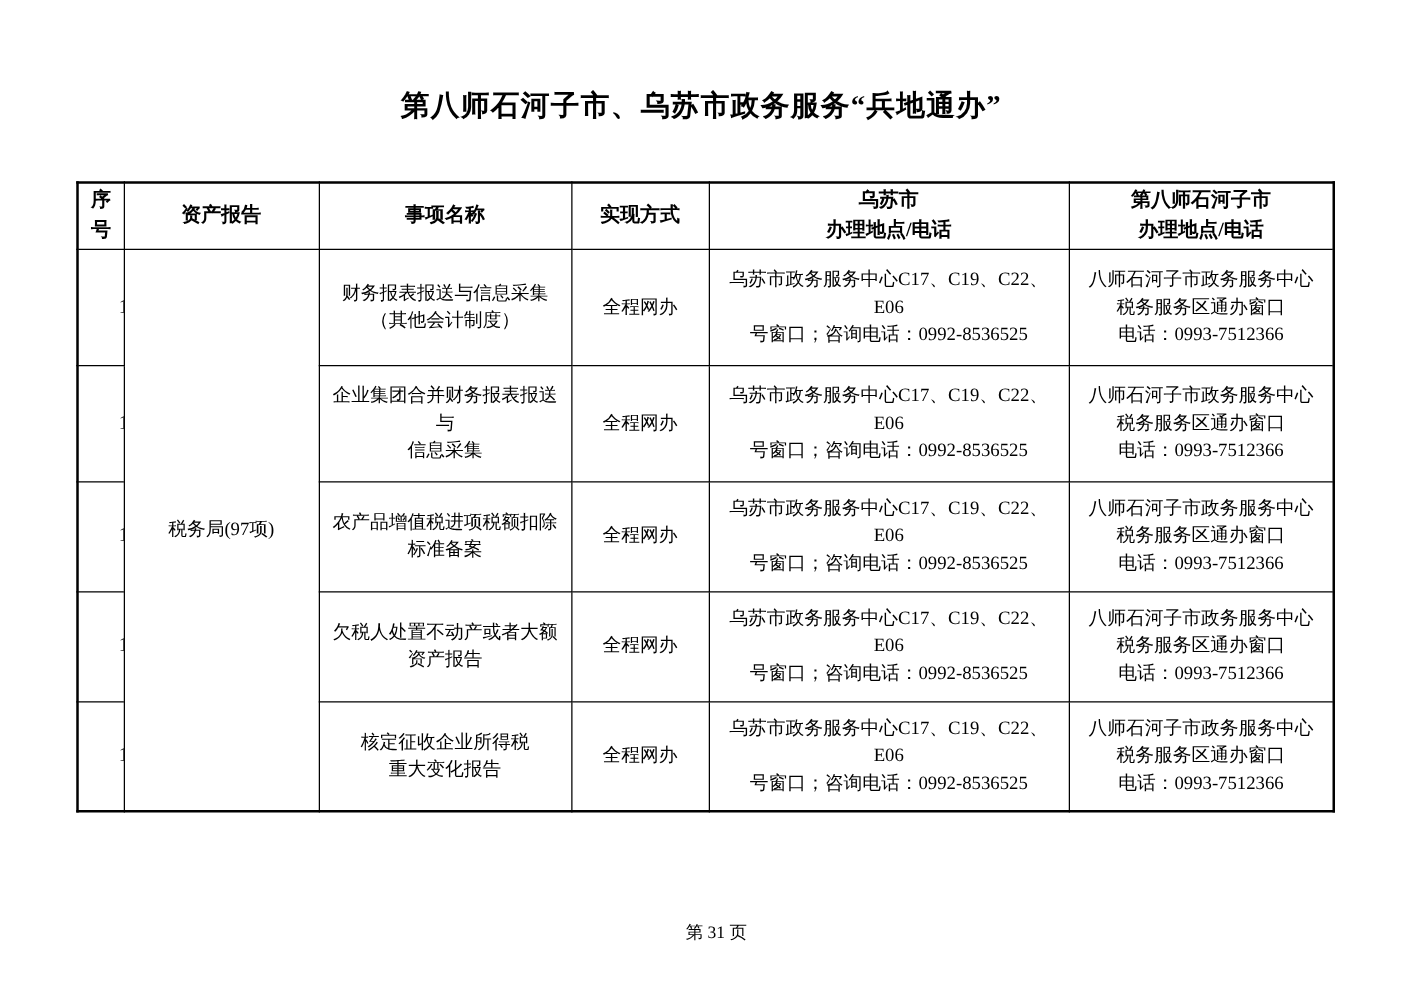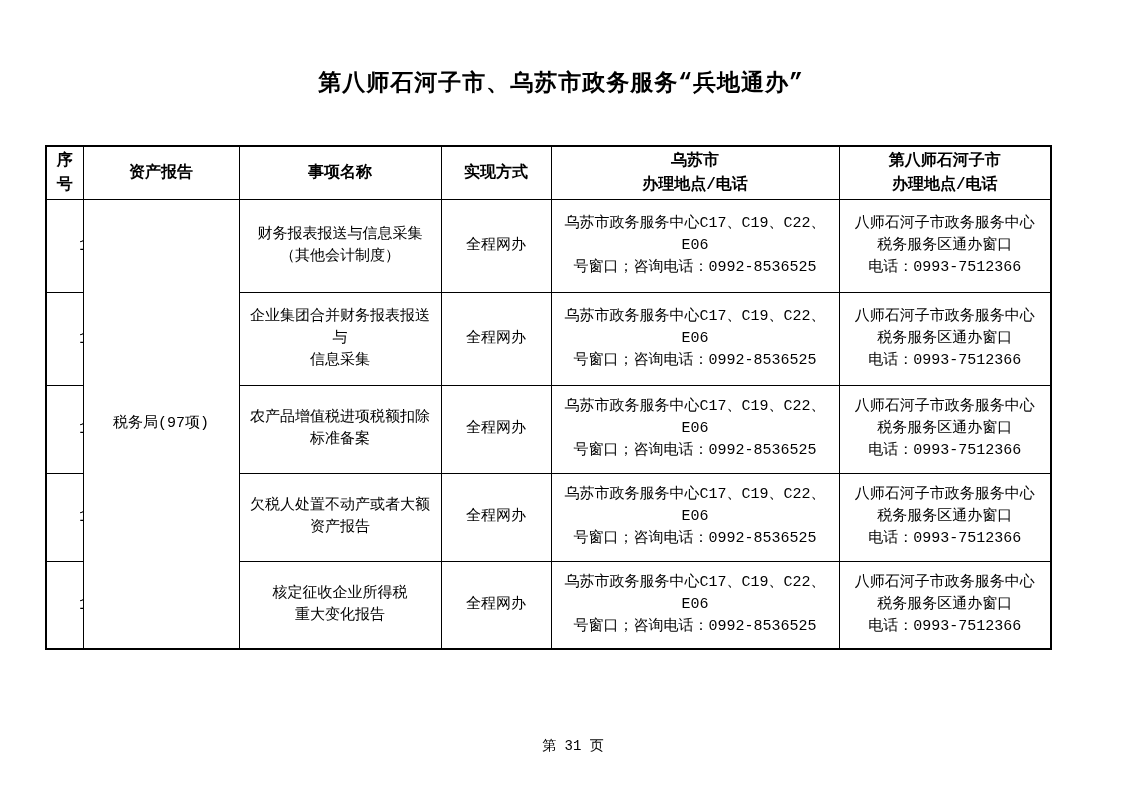--- a/index.html
+++ b/index.html
@@ -6,37 +6,37 @@
     margin: 0;
     padding: 0;
     background: #ffffff;
   }
   .page {
     position: relative;
     width: 1122px;
     height: 793px;
     background: #ffffff;
     color: #000000;
-    font-family: Liberation Mono, monospace;
+    font-family: Liberation Serif, serif;
     overflow: hidden;
   }
   .doc-title {
     position: absolute;
     top: 69px;
     left: 0;
     width: 100%;
     text-align: center;
     font-weight: bold;
     font-size: 23px;
     line-height: 31px;
     letter-spacing: 1px;
   }
   table.items {
     position: absolute;
-    left: 45px;
+    left: 61px;
     top: 145px;
     width: 1005px;
     border-collapse: collapse;
     table-layout: fixed;
     border: 2px solid #000;
   }
   table.items th,
   table.items td {
     border: 1px solid #000;
     text-align: center;

